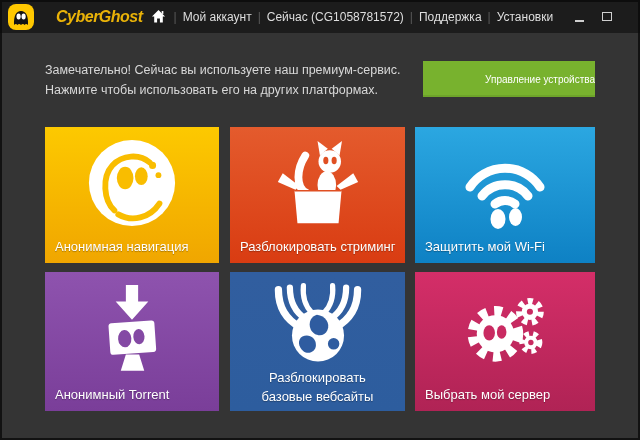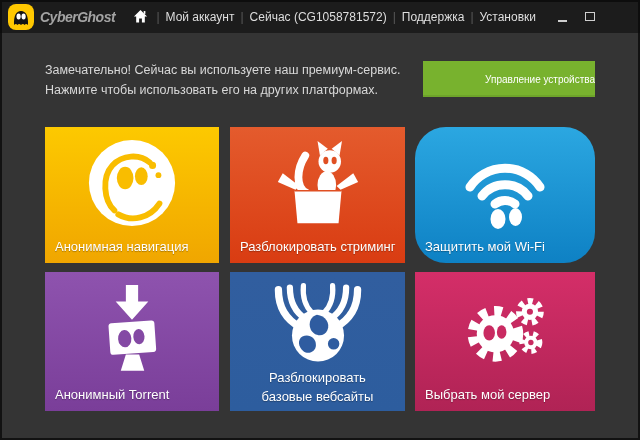--- a/index.html
+++ b/index.html
@@ -12,21 +12,21 @@
   }
   body::after{ content:""; position:absolute; inset:0; pointer-events:none;
     box-shadow:inset 0 0 0 2px rgba(10,10,10,.8); }
 
   
   .titlebar{
     position:absolute; left:0; top:0; width:640px; height:33px;
     background:#1c1c1c; display:flex; align-items:center; padding:0 8px;
   }
   .brand{ display:flex; align-items:center; gap:6px; }
-  .brand-name{ color:#a3a3a3; font-size:14px; font-weight:bold; font-style:italic; letter-spacing:-0.5px; }
+  .brand-name{ color:#eab308; font-size:16px; font-weight:bold; font-style:italic; letter-spacing:-0.5px;margin-left:16px; }
   .nav{ margin-left:auto; display:flex; align-items:center; gap:0; }
   .home-btn{ display:flex; align-items:center; padding:0 8px; cursor:default; }
   .nav-item{ color:#dedede; font-size:12px; padding:0 6px; white-space:nowrap; cursor:default; }
   .nav-sep{ color:#5a5a5a; font-size:12px; }
   .win-controls{ display:flex; align-items:center; margin-left:6px; }
   .win-btn{ width:28px; height:33px; display:flex; align-items:center; justify-content:center; color:#cfcfcf; }
   .min-glyph{ width:9px; height:2px; background:#cfcfcf; margin-top:8px; }
   .max-glyph{ width:10px; height:9px; border:1.5px solid #cfcfcf; }
 
   
@@ -130,21 +130,21 @@
       <ellipse cx="64.5" cy="25" rx="2.6" ry="3.8" fill="var(--tc)"></ellipse>
       <path d="M24 56 L72 56 L69 89 L27 89 Z" fill="#fff"></path>
       <path d="M25 55 L7 47 L12 38 L29 51 Z" fill="#fff"></path>
       <path d="M71 55 L89 47 L84 38 L67 51 Z" fill="#fff"></path>
       <line x1="24" y1="56" x2="72" y2="56" stroke="var(--tc)" stroke-width="1.6"></line>
     </svg>
   </div>
   <div class="tile-label">Разблокировать стриминг</div>
 </div>
 
-<div class="tile t2" style="background: linear-gradient(rgb(43, 167, 225), rgb(14, 129, 196)); border-radius: 31px; --tc: #1b94d3;">
+<div class="tile t2" style="background: linear-gradient(rgb(43, 167, 225), rgb(14, 129, 196)); --tc: #1b94d3;">
   <div class="tile-icon">
     <svg width="96" height="96" viewBox="0 0 96 96">
       <path d="M13 52 A42 42 0 0 1 83 52" stroke="#fff" stroke-width="9" fill="none" stroke-linecap="round"></path>
       <path d="M25 61 A29 29 0 0 1 71 61" stroke="#fff" stroke-width="9" fill="none" stroke-linecap="round"></path>
       <path d="M38 69 A16 16 0 0 1 58 69" stroke="#fff" stroke-width="9" fill="none" stroke-linecap="round"></path>
       <ellipse cx="41" cy="84" rx="7.5" ry="10" fill="#fff"></ellipse>
       <ellipse cx="58.5" cy="82" rx="6.5" ry="9" fill="#fff"></ellipse>
     </svg>
   </div>
   <div class="tile-label">Защитить мой Wi-Fi</div>

